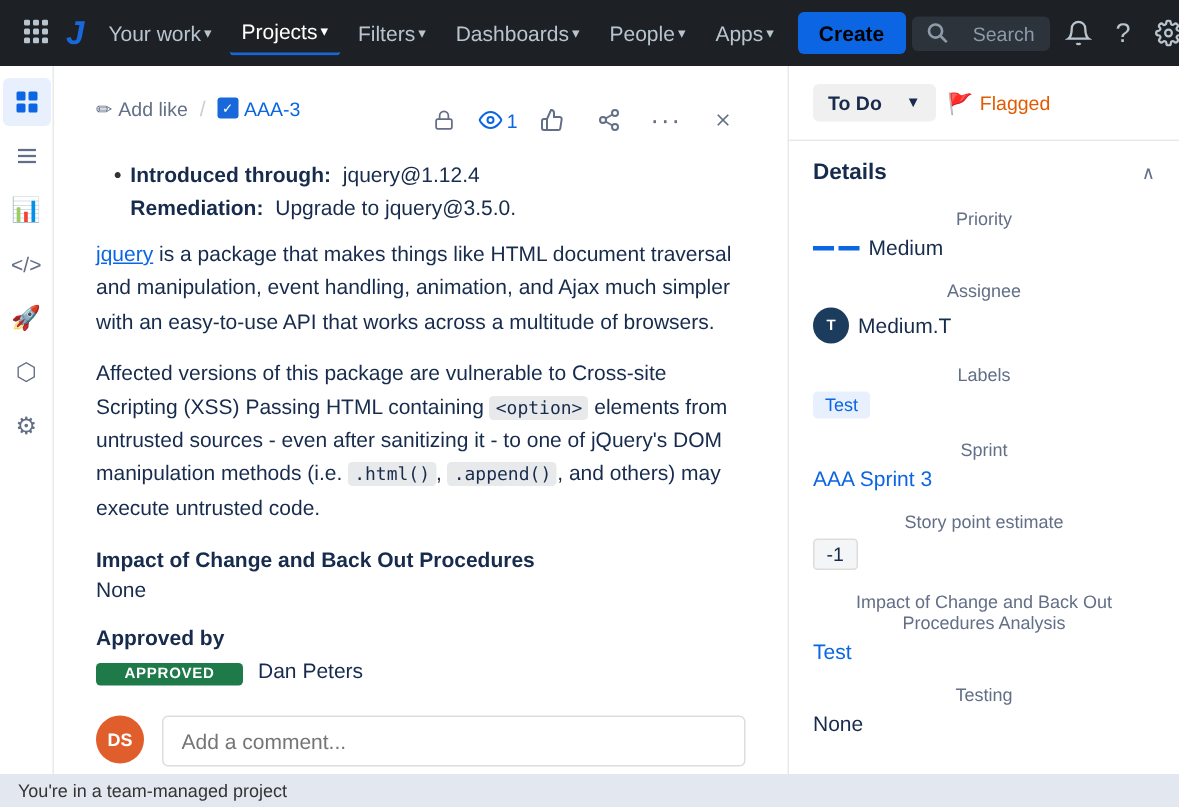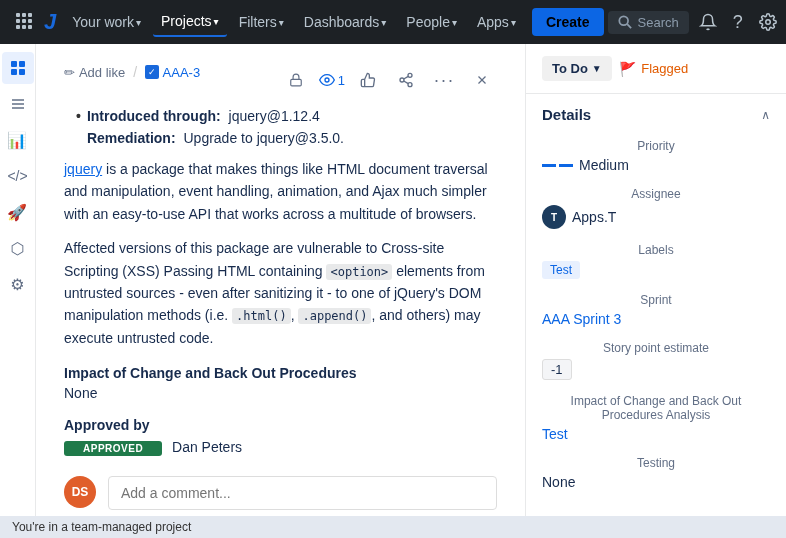--- a/index.html
+++ b/index.html
@@ -14,21 +14,21 @@
     .nav-logo { color: #1868db; font-size: 22px; font-weight: 900; margin-right: 4px; font-style: italic; }
     .nav-item {
       color: #b8c4ce; font-size: 14px; padding: 6px 8px; cursor: pointer;
       border-radius: 3px; display: flex; align-items: center; gap: 2px; white-space: nowrap;
     }
     .nav-item.active { color: #fff; }
     .nav-item .caret { font-size: 10px; }
     .nav-spacer { flex: 1; }
     .search-bar {
       display: flex; align-items: center; background: #2c333a; border-radius: 4px;
-      padding: 4px 10px; gap: 6px; width: 180px; cursor: pointer; text-align: center;
+      padding: 4px 10px; gap: 17px; width: 180px; cursor: pointer; text-align: center;
     }
     .search-bar span { color: #8c9bab; font-size: 13px; }
     .nav-icons { display: flex; gap: 4px; align-items: center; }
     .nav-icon-btn {
       color: #b8c4ce; padding: 6px; cursor: pointer; border-radius: 3px;
       font-size: 16px; display: flex; align-items: center; justify-content: center;
     }
     .create-btn {
       background: #0c66e4; color: #000000; border: none; border-radius: 4px;
       padding: 6px 14px; font-size: 14px; font-weight: 700; cursor: pointer;
@@ -110,21 +110,21 @@
 
     
     .right-panel {
       width: 260px; overflow-y: auto; background: #fff; padding: 0; flex-shrink: 0;
     }
     .status-bar {
       display: flex; align-items: center; gap: 8px; padding: 12px 16px;
       border-bottom: 1px solid #e8e9ea;
     }
     .status-dropdown {
-      display: flex; align-items: center; gap: 4px; background: #f0f0f0; border-radius: 4px;
+      display: flex; align-items: center; gap: 16px; background: #f0f0f0; border-radius: 4px;
       padding: 5px 10px; font-size: 13px; font-weight: 600; cursor: pointer; color: #172b4d;
     }
     .status-caret { font-size: 10px; }
     .flagged-btn {
       display: flex; align-items: center; gap: 4px; color: #e25b00; font-size: 13px;
       cursor: pointer; font-weight: 500;
     }
     .flag-icon { font-size: 14px; }
 
     .details-section { padding: 12px 16px; }
@@ -394,21 +394,21 @@
               <span style="display:inline-block;width:14px;height:3px;background:#0c66e4;"></span>
             </span>
             <span>Medium</span>
           </div>
         </div>
 
         <div class="detail-row">
           <div class="detail-label">Assignee</div>
           <div class="detail-value">
             <div class="assignee-avatar">T</div>
-            <span>Apps.T</span>
+            <span>Medium.T</span>
           </div>
         </div>
 
         <div class="detail-row">
           <div class="detail-label">Labels</div>
           <div class="detail-value">
             <span class="label-tag">Test</span>
           </div>
         </div>
 

